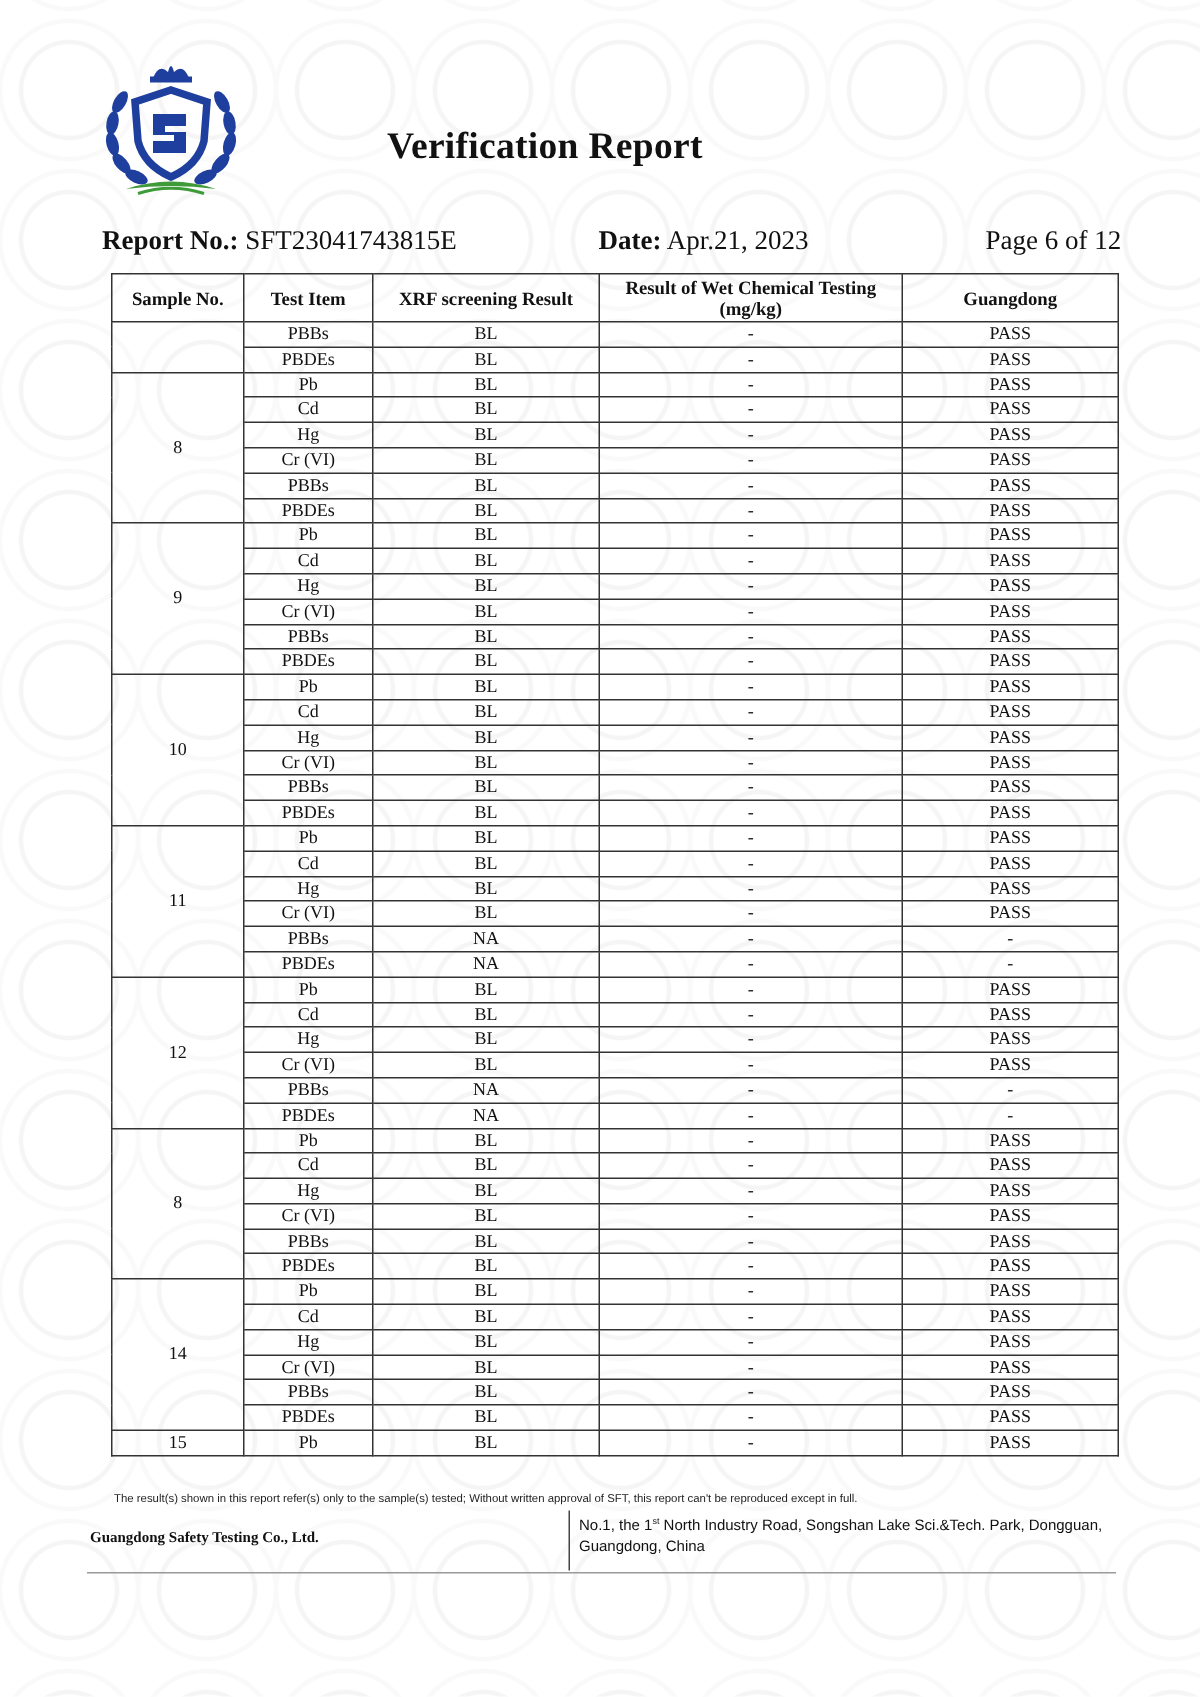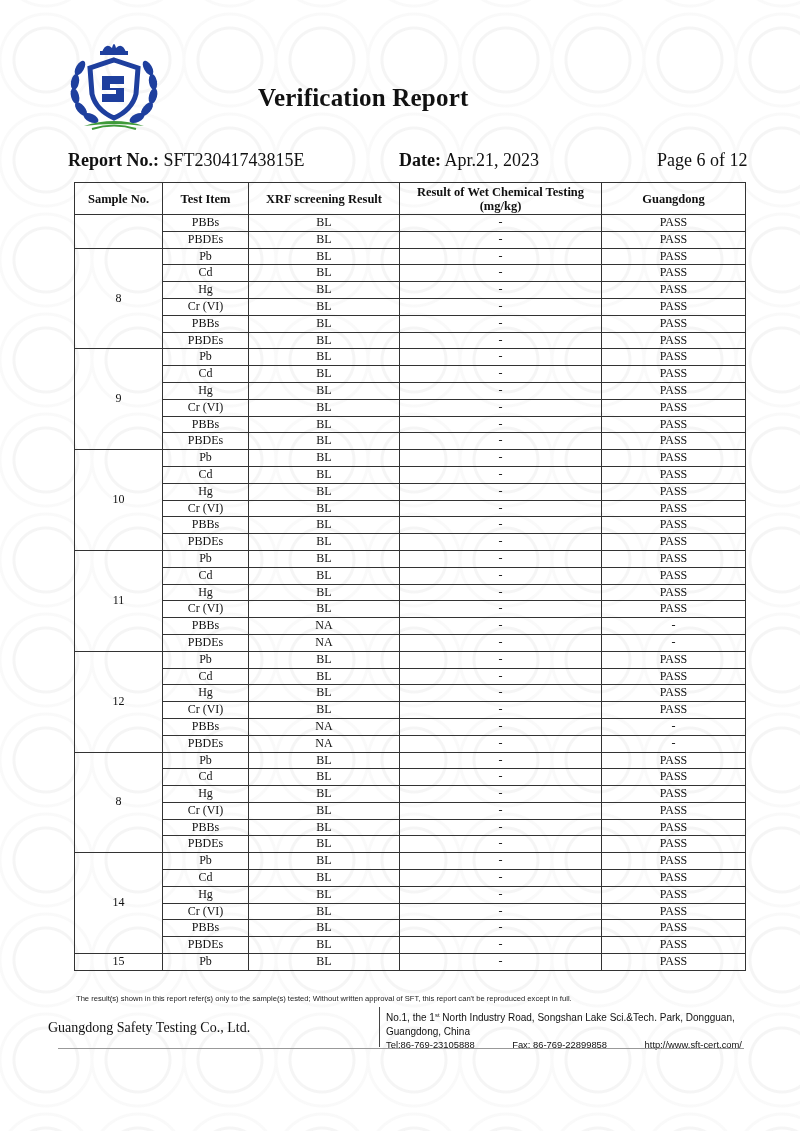--- a/index.html
+++ b/index.html
@@ -39,22 +39,22 @@
   }
   table.results th { font-weight: bold; height: 31px; line-height: 14px; font-size: 12.5px; white-space: normal; }
   col.c1 { width: 88px; } col.c2 { width: 86px; } col.c3 { width: 151px; } col.c4 { width: 202px; } col.c5 { width: 144px; }
   td.sample { vertical-align: middle; }
 
   .disclaimer {
     position: absolute; left: 60px; top: 994px; z-index: 1;
     font-family: "Liberation Sans", sans-serif; font-size: 7.6px; color: #222; margin-left: 16px;
   }
   .footer-company {
-    position: absolute; left: 48px; top: 1020px; z-index: 1;
-    font-family: "Liberation Serif", serif; font-size: 14px;
+    position: absolute; left: 60px; top: 1020px; z-index: 1;
+    font-family: "Liberation Serif", serif; font-size: 10px; font-weight: bold;
   }
   .footer-divider { position: absolute; left: 379px; top: 1007px; width: 1px; height: 40px; background: #444; z-index: 1; }
   .footer-line { position: absolute; left: 58px; top: 1048px; width: 686px; height: 1px; background: #999; z-index: 1; }
   .footer-addr {
     position: absolute; left: 386px; top: 1009px; z-index: 1;
     font-family: "Liberation Sans", sans-serif; font-size: 10px; line-height: 13.5px; width: 360px;
   }
   .footer-addr sup { font-size: 6px; }
   .contact-row { display: flex; justify-content: space-between; width: 356px; font-size: 9.4px; }
 </style>
@@ -399,19 +399,14 @@
       </tr>
     </tbody>
 </table>
 
 <div class="disclaimer">The result(s) shown in this report refer(s) only to the sample(s) tested; Without written approval of SFT, this report can't be reproduced except in full.</div>
 
 <div class="footer-company">Guangdong Safety Testing Co., Ltd.</div>
 <div class="footer-divider"></div>
 <div class="footer-addr">
   <div><span>No.1, the 1</span><sup>st</sup><span> North Industry Road, Songshan Lake Sci.&amp;Tech. Park, Dongguan, Guangdong, China</span></div>
-  <div class="contact-row">
-    <span>Tel:86-769-23105888</span>
-    <span>Fax: 86-769-22899858</span>
-    <span>http://www.sft-cert.com/</span>
-  </div>
 </div>
 <div class="footer-line"></div>
 
 </body></html>

